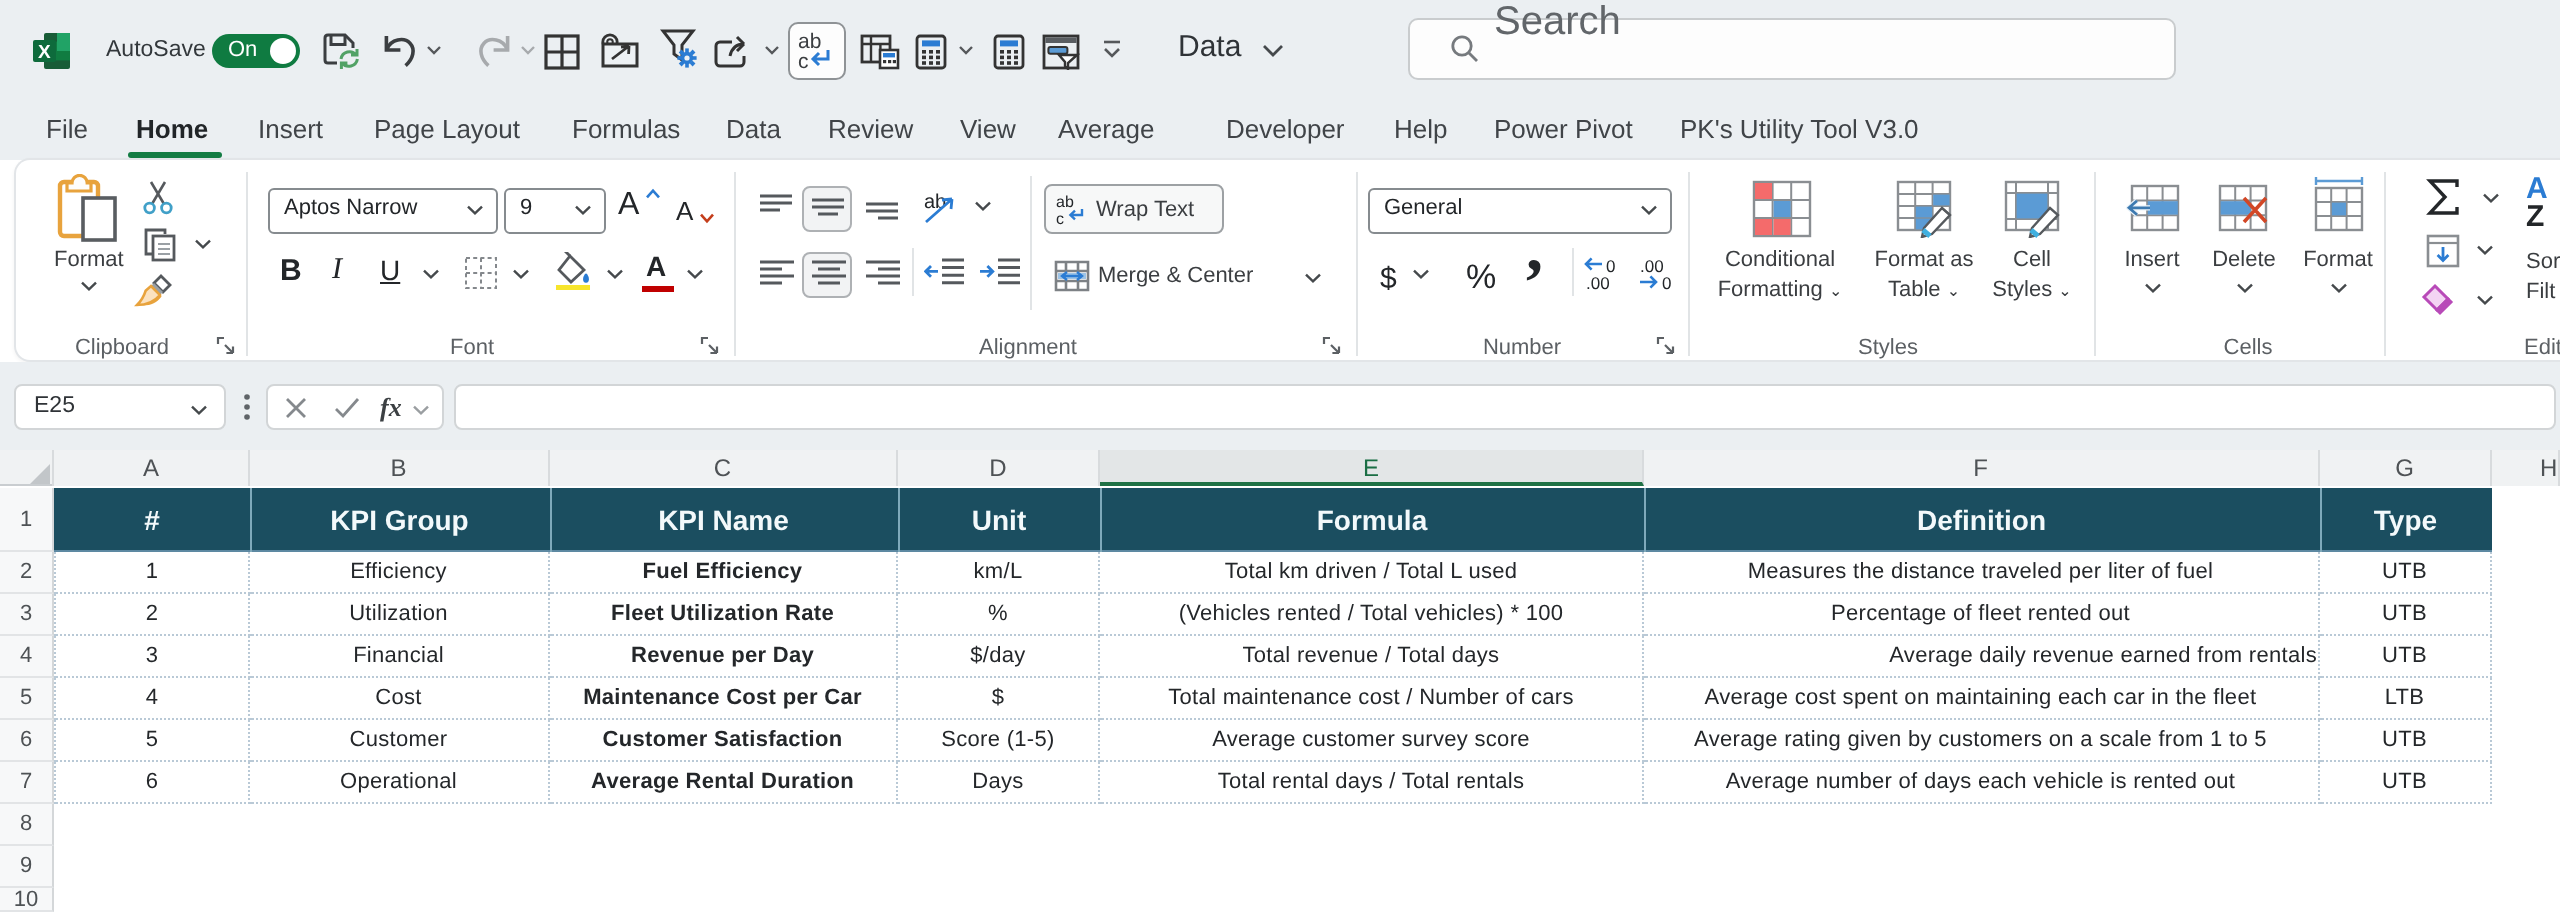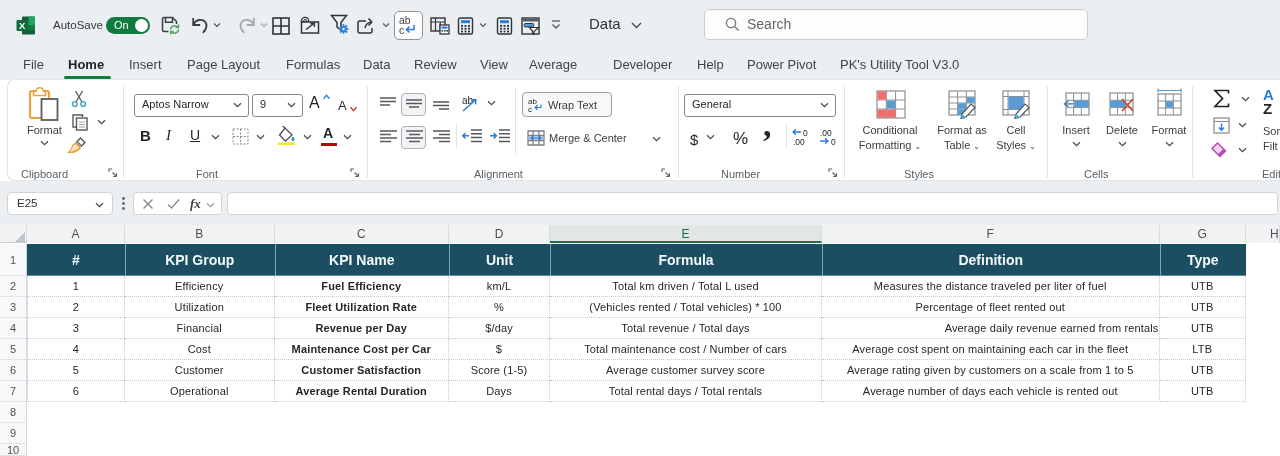--- a/index.html
+++ b/index.html
@@ -4,21 +4,21 @@
 <style>
   * { margin:0; padding:0; box-sizing:border-box; }
   html,body { width:1280px; height:456px; overflow:hidden; }
   body { font-family:"Liberation Sans", sans-serif; position:relative; background:#fff; }
   .abs { position:absolute; }
   
   #topbg { left:0; top:0; width:1280px; height:80px; background:#ebeff2; }
   #ribboncard { left:7px; top:79px; width:1273px; height:102px; background:#fff;
     border:1px solid #e2e5e8; border-right:none; border-radius:8px 0 0 8px; box-shadow:0 1px 2px rgba(0,0,0,0.05); }
   .vsep { position:absolute; width:1px; background:#e1e4e6; top:86px; height:92px; }
-  .gname { position:absolute; top:168px; font-size:11px; color:#5c6064; }
+  .gname { position:absolute; top:168px; font-size:11px; color:#5c6064; text-align:center; }
   .launch { position:absolute; width:10px; height:10px; }
   .chev { position:absolute; color:#55585b; }
   .ribtxt { position:absolute; font-size:11px; color:#3b3e41; }
   .combo { position:absolute; background:#fff; border:1px solid #868b8f; border-radius:3px; font-size:11px; color:#232629; }
   .combo .cv { position:absolute; left:7px; top:3px; }
   .combo .cc { position:absolute; right:6px; top:7px; }
   
   .colhdr { position:absolute; top:225px; height:18px; background:#f0f2f3; border-right:1px solid #d8dbdd; font-size:12px; color:#4e5255; text-align:center; line-height:18px; }
   .rowhdr { position:absolute; left:0; width:27px; background:#f7f8f9; border-bottom:1px solid #e2e4e6; font-size:11px; color:#4e5255; text-align:center; }
   .cell { position:absolute; font-size:11px; color:#24272a; text-align:center; overflow:hidden; white-space:nowrap; letter-spacing:0.15px; }
@@ -176,21 +176,21 @@
   <div class="abs" style="left:589px;top:15px;font-size:15px;color:#2f3337;">Data</div>
   <svg class="abs chev" style="left:630px;top:21px;" width="13" height="9" viewBox="0 0 13 9">
       <path d="M2 2 L6.5 6.5 L11 2" fill="none" stroke="#45494c" stroke-width="1.4"></path>
     </svg>
 
   <div class="abs" style="left:704px;top:9px;width:384px;height:31px;background:#fdfdfd;border:1px solid #c9ccce;border-radius:5px;"></div>
   <svg class="abs" style="left:725px;top:17px;" width="15" height="15" viewBox="0 0 15 15">
     <circle cx="6" cy="6" r="4.6" fill="none" stroke="#767a7e" stroke-width="1.4"></circle>
     <path d="M9.5 9.5 L13.5 13.5" stroke="#767a7e" stroke-width="1.4"></path>
   </svg>
-  <div class="abs" style="left:747px;top:16px;font-size:14px;color:#62666a;">Search</div>
+  <div class="abs" style="left:747px;top:0;font-size:20px;color:#62666a;">Search</div>
 </div>
 
 <div id="menubar" style="position:absolute;top:57px;left:0;width:1280px;height:23px;font-size:13px;color:#404448;">
   <span class="abs" style="left:23px;">File</span>
   <span class="abs" style="left:68px;color:#212528;font-weight:bold;">Home</span>
   <span class="abs" style="left:129px;">Insert</span>
   <span class="abs" style="left:187px;">Page Layout</span>
   <span class="abs" style="left:286px;">Formulas</span>
   <span class="abs" style="left:363px;">Data</span>
   <span class="abs" style="left:414px;">Review</span>

